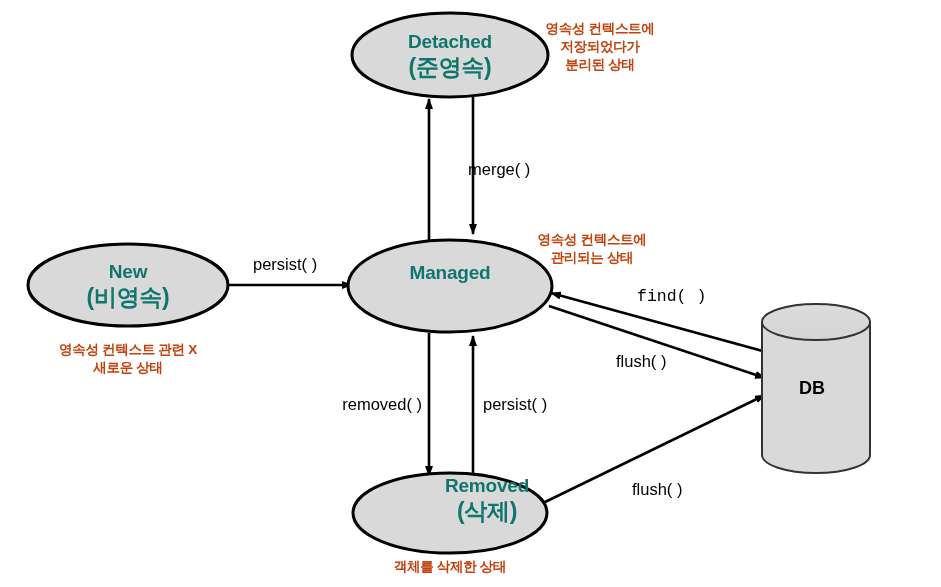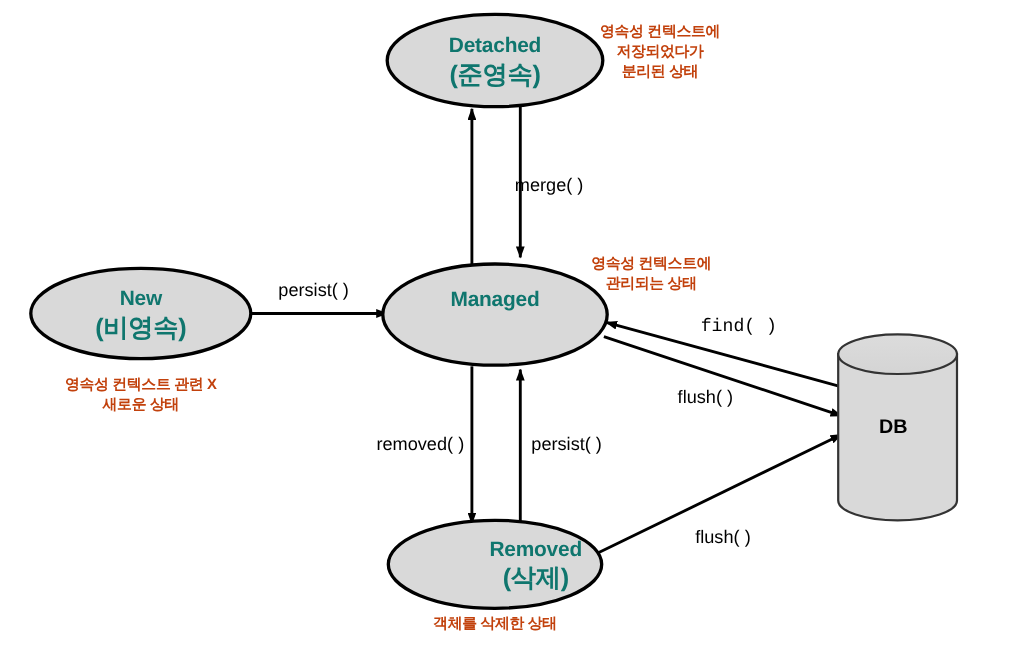--- a/index.html
+++ b/index.html
@@ -126,21 +126,21 @@
 
   <div class="node-label" style="left:28px; top:260px; width:200px;">
     <span class="en">New</span>
     <span class="ko">(비영속)</span>
   </div>
 
   <div class="node-label" style="left:348px; top:261px; width:204px;">
     <span class="en">Managed</span>
   </div>
 
-  <div class="node-label" style="left:353px; top:488px; width:172px;padding-left:48px;">
+  <div class="node-label" style="left:353px; top:474px; width:172px;padding-left:48px;">
     <span class="en">Removed</span>
     <span class="ko">(삭제)</span>
   </div>
 
   <div class="db-label" style="left:762px; top:378px; width:100px;">
     <span>DB</span>
   </div>
 
 
   <div class="edge-label" style="left:468px; top:158px;">

